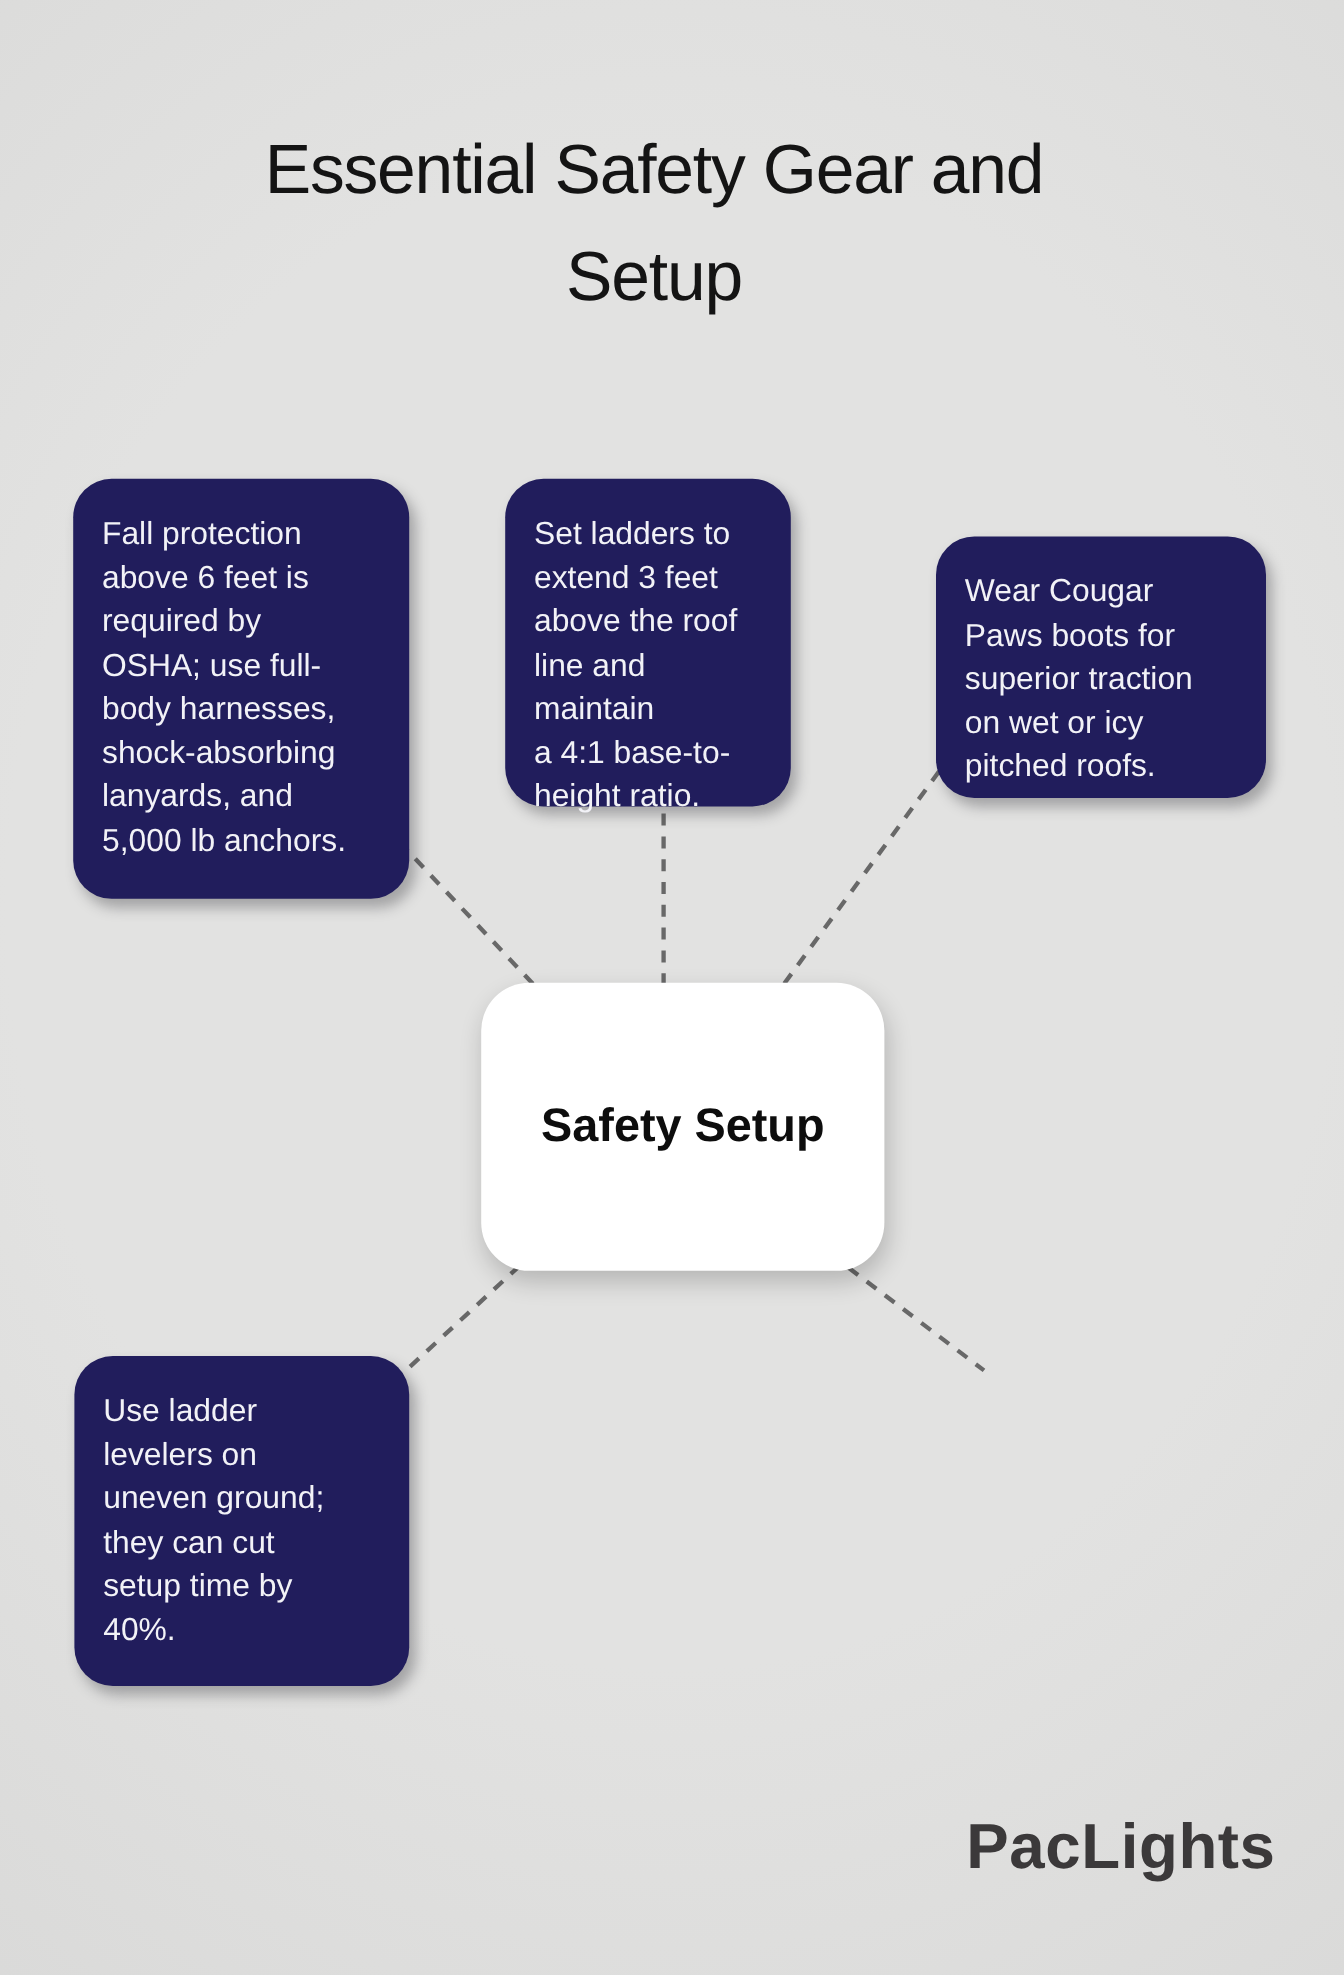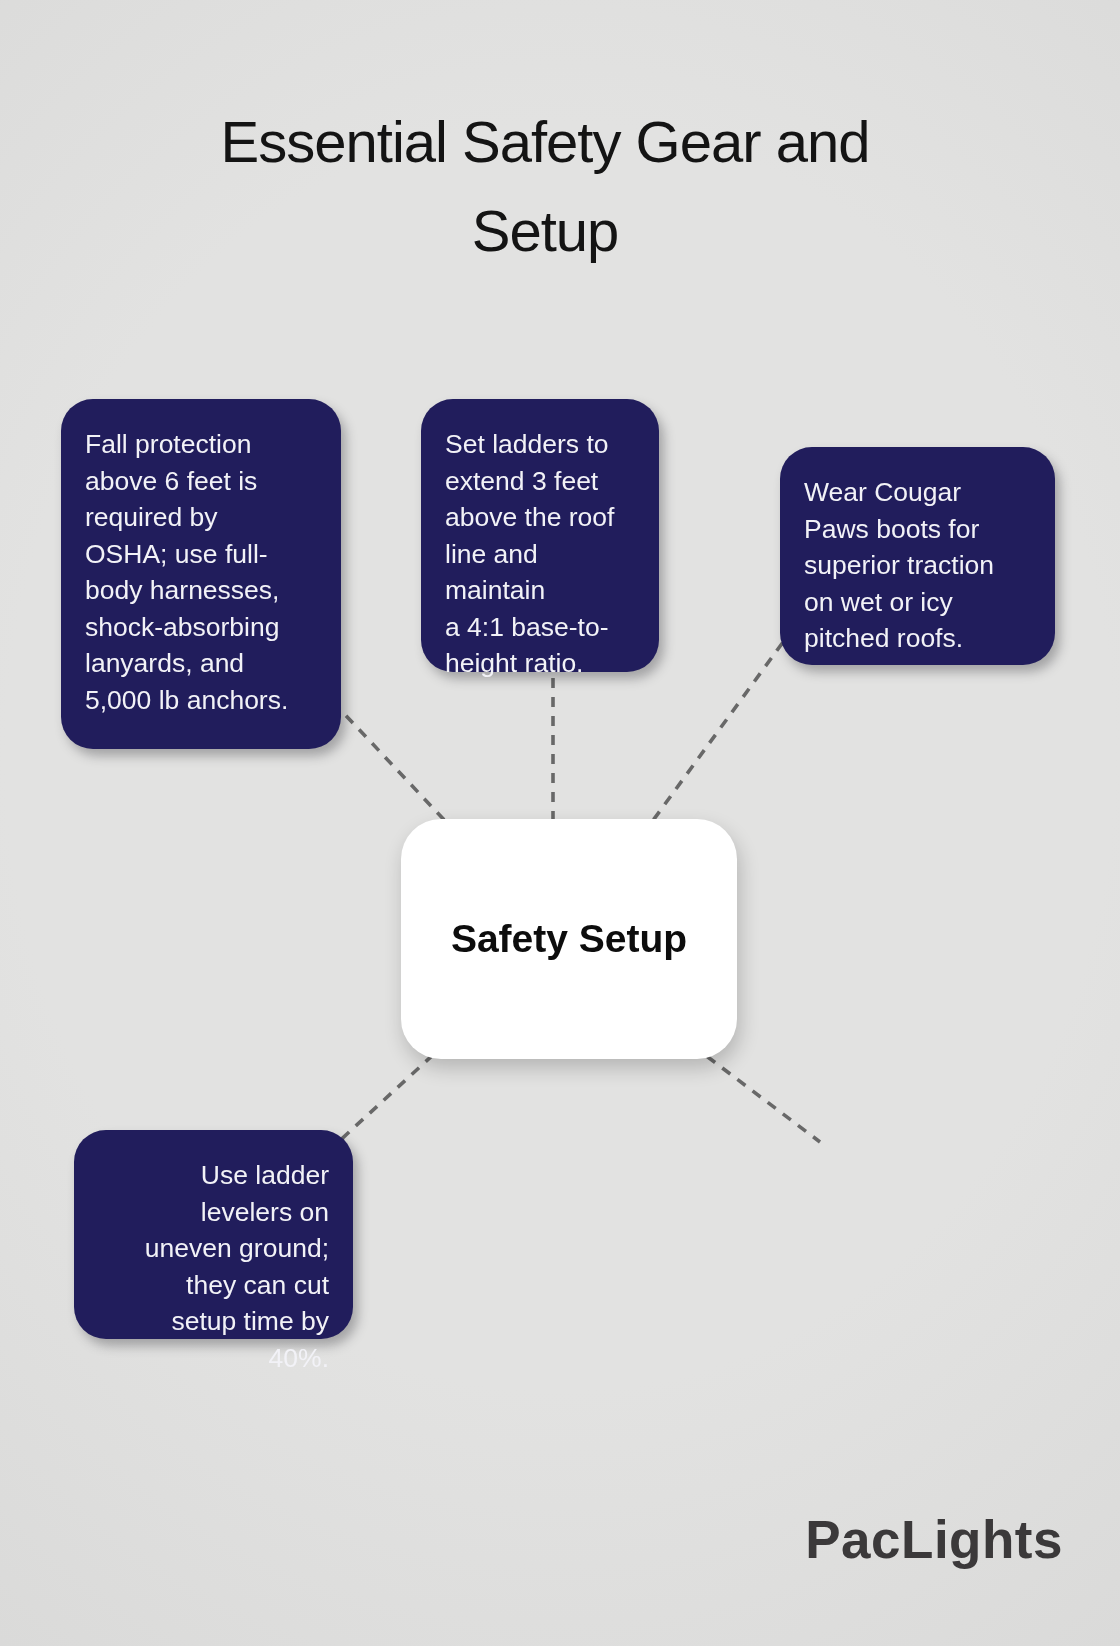--- a/index.html
+++ b/index.html
@@ -56,21 +56,21 @@
   }
   .node-text {
     font-size: 26.5px;
     line-height: 36.5px;
     color: var(--node-text);
     white-space: pre-line;
   }
   .node-1 { left: 61px;  top: 399px;  width: 280px; height: 350px; }
   .node-2 { left: 421px; top: 399px;  width: 238px; height: 273px; }
   .node-3 { left: 780px; top: 399px;  width: 275px; height: 218px; margin-top: 48px; }
-  .node-4 { left: 74px;  top: 1130px; width: 279px; height: 209px; text-align: right; }
+  .node-4 { left: 62px;  top: 1130px; width: 279px; height: 275px; }
   .node-5 { left: 780px; top: 1130px; width: 279px; height: 200px; }
   .center-node {
     position: absolute;
     left: 381px;
     top: 819px;
     width: 336px;
     height: 240px;
     background: var(--center-bg);
     border-radius: 40px;
     box-shadow: 3px 9px 20px rgba(0, 0, 0, 0.20);

